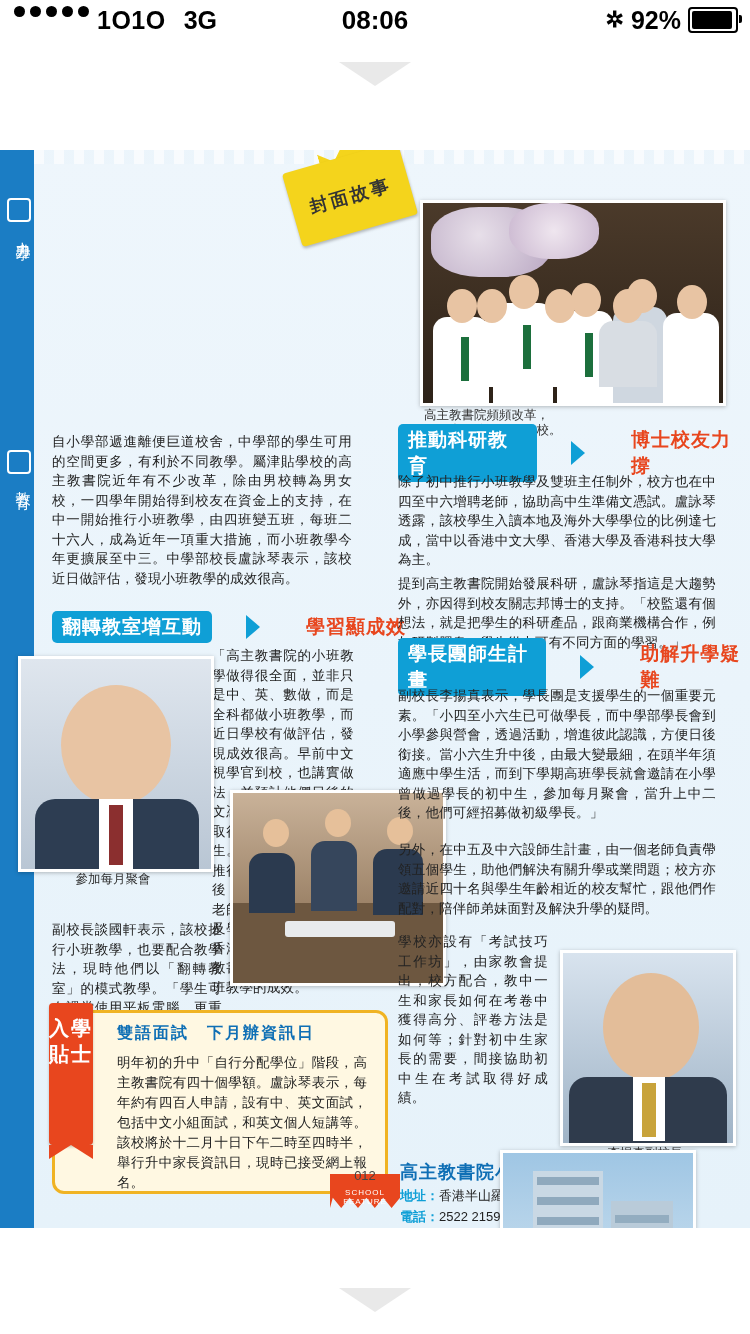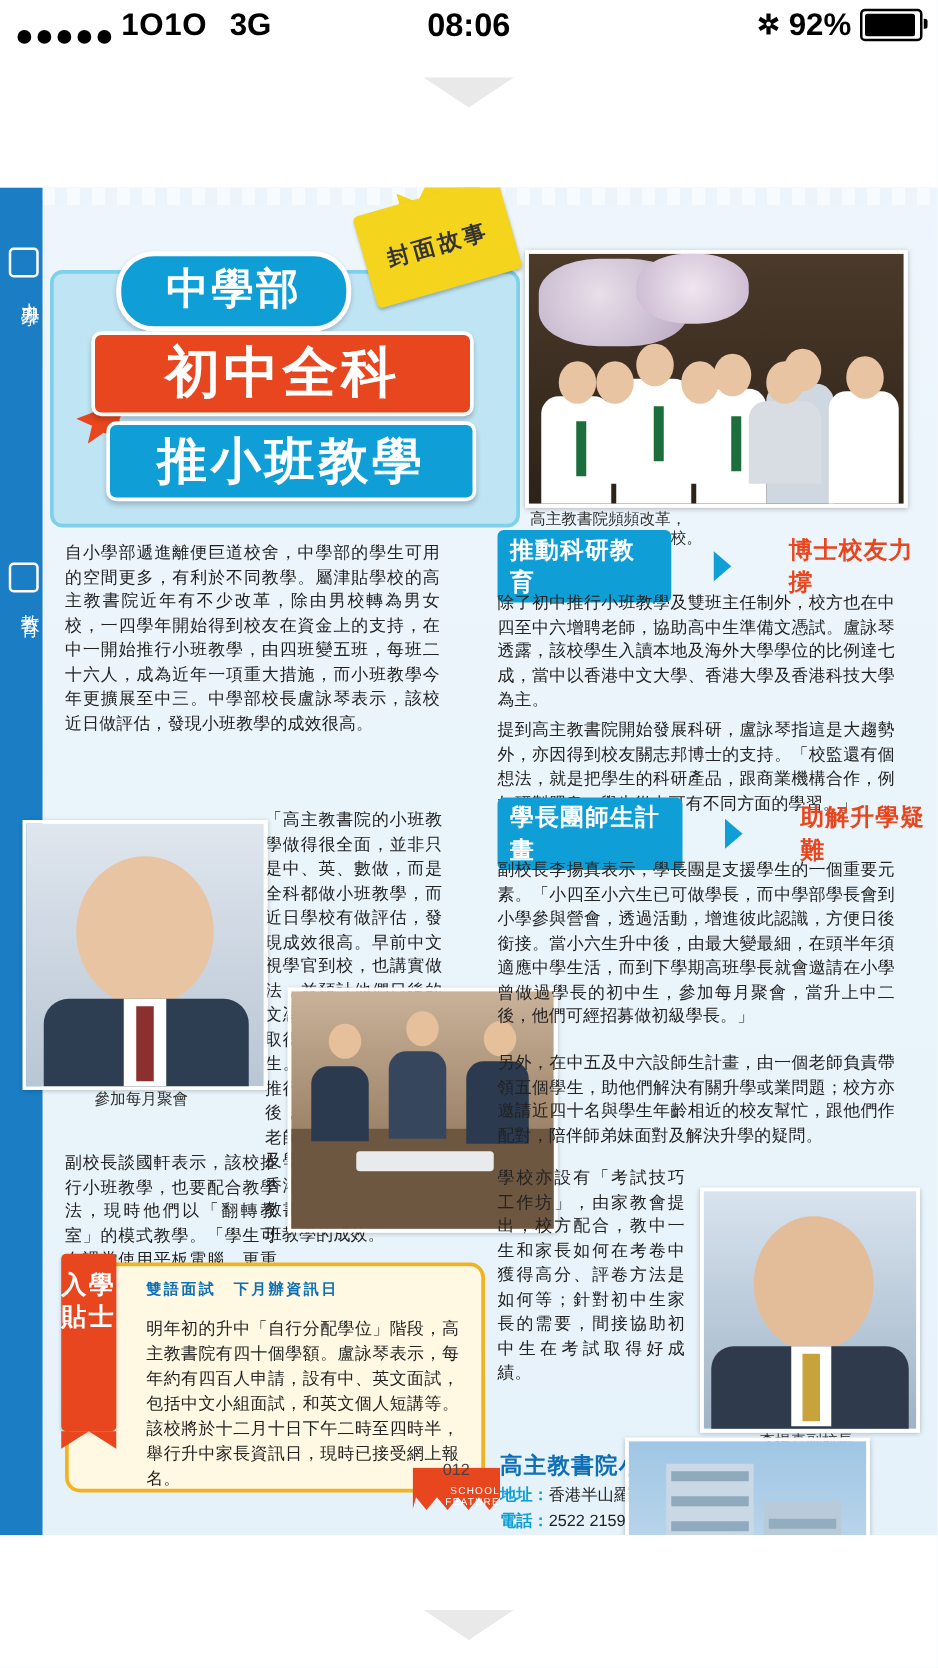--- a/index.html
+++ b/index.html
@@ -9,21 +9,21 @@
     font-family:"Liberation Sans", sans-serif;
     -webkit-font-smoothing:antialiased;
   }
   
   .statusbar{
     position:absolute;left:0;top:0;width:750px;height:40px;
     background:#ffffff;color:#000;
     display:flex;align-items:center;
     font-size:26px;font-weight:bold;
   }
-  .sb-left{display:flex;align-items:flex-end;margin-left:14px;gap:8px;}
+  .sb-left{display:flex;align-items:flex-start;margin-left:14px;gap:8px;}
   .dots{display:flex;gap:5px;align-items:center;}
   .dot{width:11px;height:11px;border-radius:50%;background:#000;display:block;}
   .sb-carrier{font-size:25px;letter-spacing:0.5px;}
   .sb-net{font-size:25px;margin-left:10px;}
   .sb-center{position:absolute;left:0;right:0;text-align:center;font-size:26px;}
   .sb-right{position:absolute;right:12px;display:flex;align-items:center;gap:7px;}
   .bt{font-size:22px;}
   .sb-batt-text{font-size:25px;}
   .batt{
     width:46px;height:22px;border:2px solid #000;border-radius:4px;position:relative;
@@ -148,40 +148,40 @@
     background:#fff8e2;border:3px solid #f0b323;border-radius:12px;
   }
   .tips-ribbon{
     position:absolute;left:-6px;top:-10px;width:44px;height:130px;background:#e8461e;border-radius:4px;
     color:#ffffff;font-size:20px;font-weight:bold;text-align:center;line-height:26px;padding-top:12px;letter-spacing:2px;
     box-shadow:0 2px 3px rgba(0,0,0,.2);
   }
   .tips-ribbon:after{
     content:"";position:absolute;left:0;bottom:-14px;border-left:22px solid #e8461e;border-right:22px solid #e8461e;border-bottom:14px solid transparent;
   }
-  .tips-title{position:absolute;left:62px;top:10px;color:#0f6fb5;font-size:12px;font-weight:bold;letter-spacing:2px;}
+  .tips-title{position:absolute;left:62px;top:10px;color:#0f6fb5;font-size:16px;font-weight:bold;letter-spacing:2px;}
   .tips-body{position:absolute;left:62px;top:40px;width:250px;font-size:13.5px;line-height:20px;color:#222;text-align:justify;}
 
   
   .profile{
     position:absolute;left:400px;top:1010px;width:210px;
   }
   .profile .ttl{color:#0f6fb5;font-size:18px;font-weight:bold;letter-spacing:1px;}
   .profile .row{font-size:13px;line-height:19px;color:#222;margin-top:2px;}
   .profile .k{color:#0f9fd6;font-weight:bold;}
 
   .pagenum{
     position:absolute;left:330px;bottom:6px;width:70px;height:48px;
   }
   .pagenum .zig{
     position:absolute;left:0;top:0;width:70px;height:34px;background:#e8461e;
     clip-path:polygon(0 0,100% 0,100% 70%,88% 100%,76% 70%,64% 100%,52% 70%,40% 100%,28% 70%,16% 100%,4% 70%,0 100%);
   }
   .pagenum .n{position:absolute;left:0;top:-6px;width:70px;text-align:center;color:#444;font-size:13px;}
-  .pagenum .t{position:absolute;left:0;top:14px;width:70px;text-align:right;color:#fff;font-size:8px;letter-spacing:1px;}
+  .pagenum .t{position:absolute;left:0;top:14px;width:70px;text-align:center;color:#fff;font-size:8px;letter-spacing:1px;}
 
   .tornedge{
     position:absolute;left:34px;top:0;width:716px;height:14px;
     background:repeating-linear-gradient(90deg,#ffffff 0 10px,#eaf4fb 10px 20px);
     opacity:.6;
   }
 </style>
 </head>
 <body>
 
@@ -216,26 +216,20 @@
     <div class="page-bg"></div>
     <div class="tornedge"></div>
 
     <div class="blue-strip">
       <div class="strip-ico" style="top:48px"></div>
       <div class="vtxt">力升學</div>
       <div class="strip-ico" style="top:300px"></div>
       <div class="vtxt2">教育</div>
     </div>
 
-    <div class="masthead">
-      <div class="burst"></div>
-      <div class="mh-oval">中學部</div>
-      <div class="mh-bar1">初中全科</div>
-      <div class="mh-bar2">推小班教學</div>
-    </div>
     <div class="crown"></div>
     <div class="ribbon">
       <span>封面故事</span>
     </div>
 
     <div class="photo ph-top">
       <div class="people">
         <div class="flow"></div>
         <div class="flow2"></div>
         <div class="kid" style="left:10px;width:56px;height:86px;"></div>
@@ -257,20 +251,25 @@
         <div class="tie" style="left:38px;bottom:22px;height:44px;"></div>
         <div class="tie" style="left:100px;bottom:34px;height:44px;"></div>
         <div class="tie" style="left:162px;bottom:26px;height:44px;"></div>
       </div>
     </div>
     <div class="cap" style="left:424px;top:258px;width:250px;white-space:pre-line;">高主教書院頻頻改革，
 包括由男校轉為男女校。</div>
 
     <div class="col-txt lead">自小學部遞進離便巨道校舍，中學部的學生可用的空間更多，有利於不同教學。屬津貼學校的高主教書院近年有不少改革，除由男校轉為男女校，一四學年開始得到校友在資金上的支持，在中一開始推行小班教學，由四班變五班，每班二十六人，成為近年一項重大措施，而小班教學今年更擴展至中三。中學部校長盧詠琴表示，該校近日做評估，發現小班教學的成效很高。</div>
 
+    <div class="hdr" style="left:52px;top:462px;">
+      <span class="box">翻轉教室增互動</span>
+      <span class="chev"></span>
+      <span class="sub">學習顯成效</span>
+    </div>
 
     <div class="col-txt" style="left:212px;top:496px;width:142px;">「高主教書院的小班教學做得很全面，並非只是中、英、數做，而是全科都做小班教學，而近日學校有做評估，發現成效很高。早前中文視學官到校，也講實做法，並預計他們日後的文憑試成績，很多會是取得第四及第五級的學生。」盧詠琴說在初中推行小班及雙班主任制後，改善了師生比例，老師對學生的關愛，以及學生成績也有提升，香港大學亦正留意高主教書院的個案，剖析小班教學的成效。</div>
 
     <div class="photo ph-doc">
       <div style="position:absolute;left:40px;top:26px;width:110px;height:120px;border-radius:50%;background:#e8c4a3;"></div>
       <div style="position:absolute;left:14px;top:140px;width:164px;height:80px;background:#2d3d52;border-radius:20px 20px 0 0;"></div>
       <div style="position:absolute;left:78px;top:140px;width:34px;height:70px;background:#fff;"></div>
       <div style="position:absolute;left:88px;top:146px;width:14px;height:60px;background:#8b2f2f;"></div>
     </div>
     <div class="cap" style="left:18px;top:722px;width:190px;text-align:center;">參加每月聚會</div>

